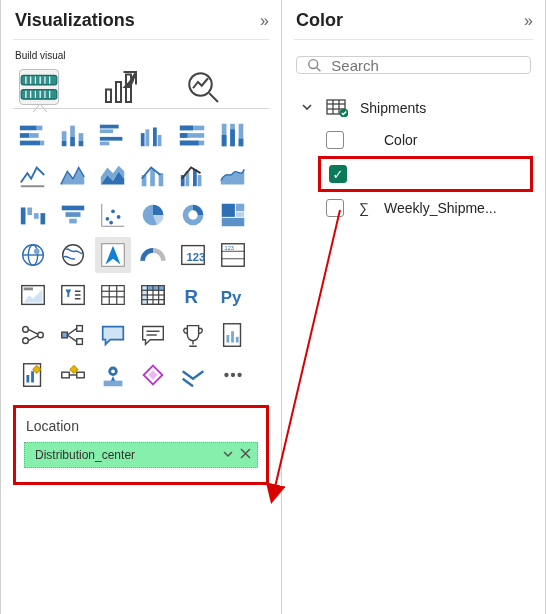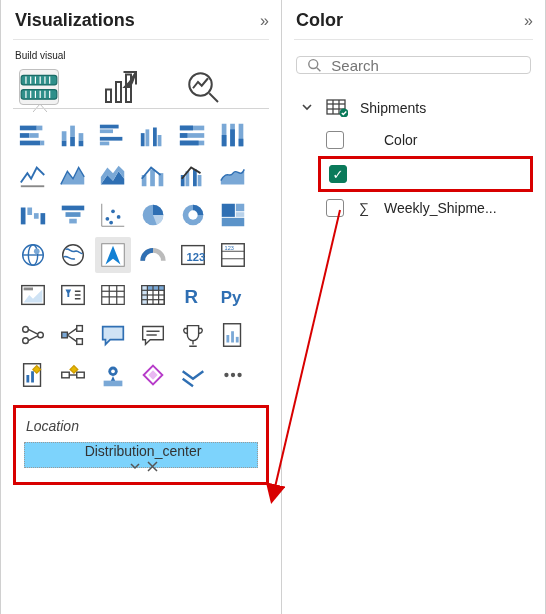--- a/index.html
+++ b/index.html
@@ -92,33 +92,31 @@
 
   .field-well-box {
     border: 3px solid #d80000;
     margin-top: 8px;
     padding: 8px 8px 14px 8px;
   }
   .well-label {
     font-size: 14px;
     color: #444;
     padding: 2px 2px 8px 2px;
-    font-style: italic;
   }
   .well-pill {
     border: 1px dotted #9a9a9a;
-    background: #7dd3fc;
+    background: #86efac;
     height: 26px;
     display:flex;
     align-items:center;
     padding: 0 6px 0 10px;
-    font-size: 14px;
+    font-size: 12px;
     color: #333;
     justify-content: space-between;
-    flex-direction: column;
   }
   .well-pill .pill-right { display:flex; gap:6px; color:#555; }
 
   .search-box {
     margin: 16px 2px 4px 2px;
     display:flex;
     align-items:center;
     gap:8px;
     border: 1px solid #cfcfcf;
     border-radius: 4px;

